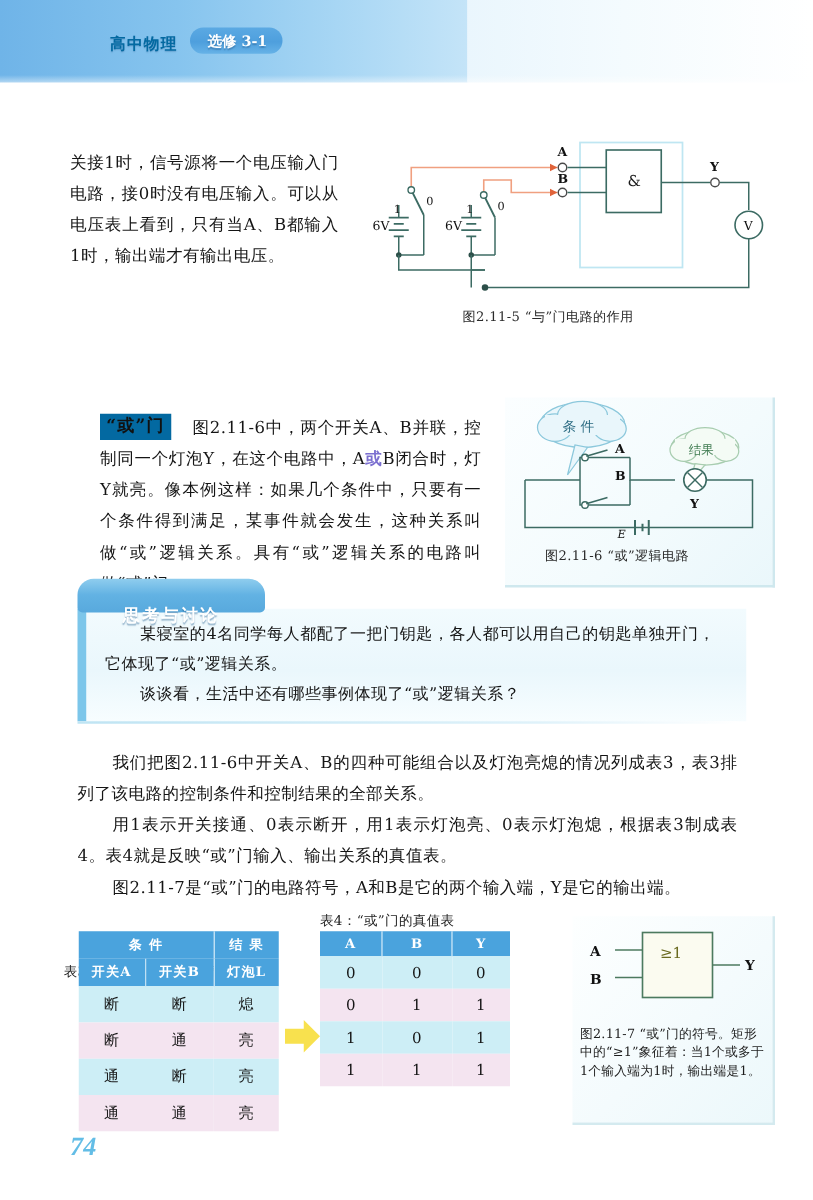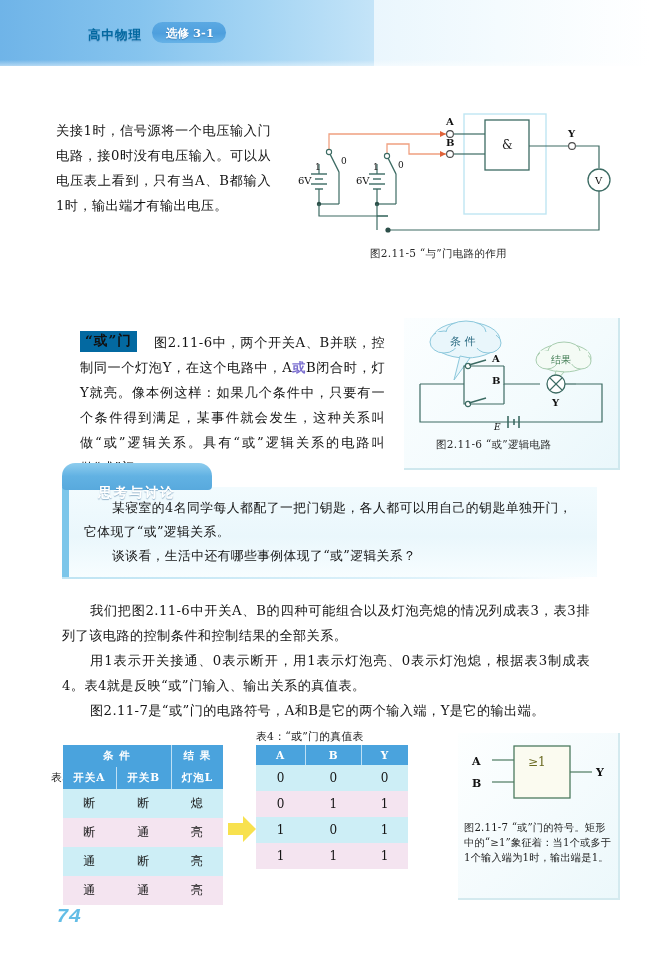--- a/index.html
+++ b/index.html
@@ -125,21 +125,21 @@
   }
   #fig7-svg{position:absolute;left:462px;top:738px;}
   #fig7-caption{
     position:absolute;left:464px;top:820px;width:150px;
     font-size:10.2px;line-height:15px;color:#1d1d1d;letter-spacing:.2px;
   }
   
   #page-number{
     position:absolute;left:56px;top:905px;
     font-size:21px;font-style:italic;font-weight:bold;color:#63bde6;
-    font-family:Liberation Mono, monospace;
+    font-family:Liberation Serif, serif;
   }
 </style>
 </head>
 <body>
 
 <div class="banner"></div>
 <div class="banner-wash"></div>
 <div class="banner-title cn">高中物理</div>
 <div class="banner-pill"></div>
 <div class="banner-pill-text cn">选修 3-1</div>

